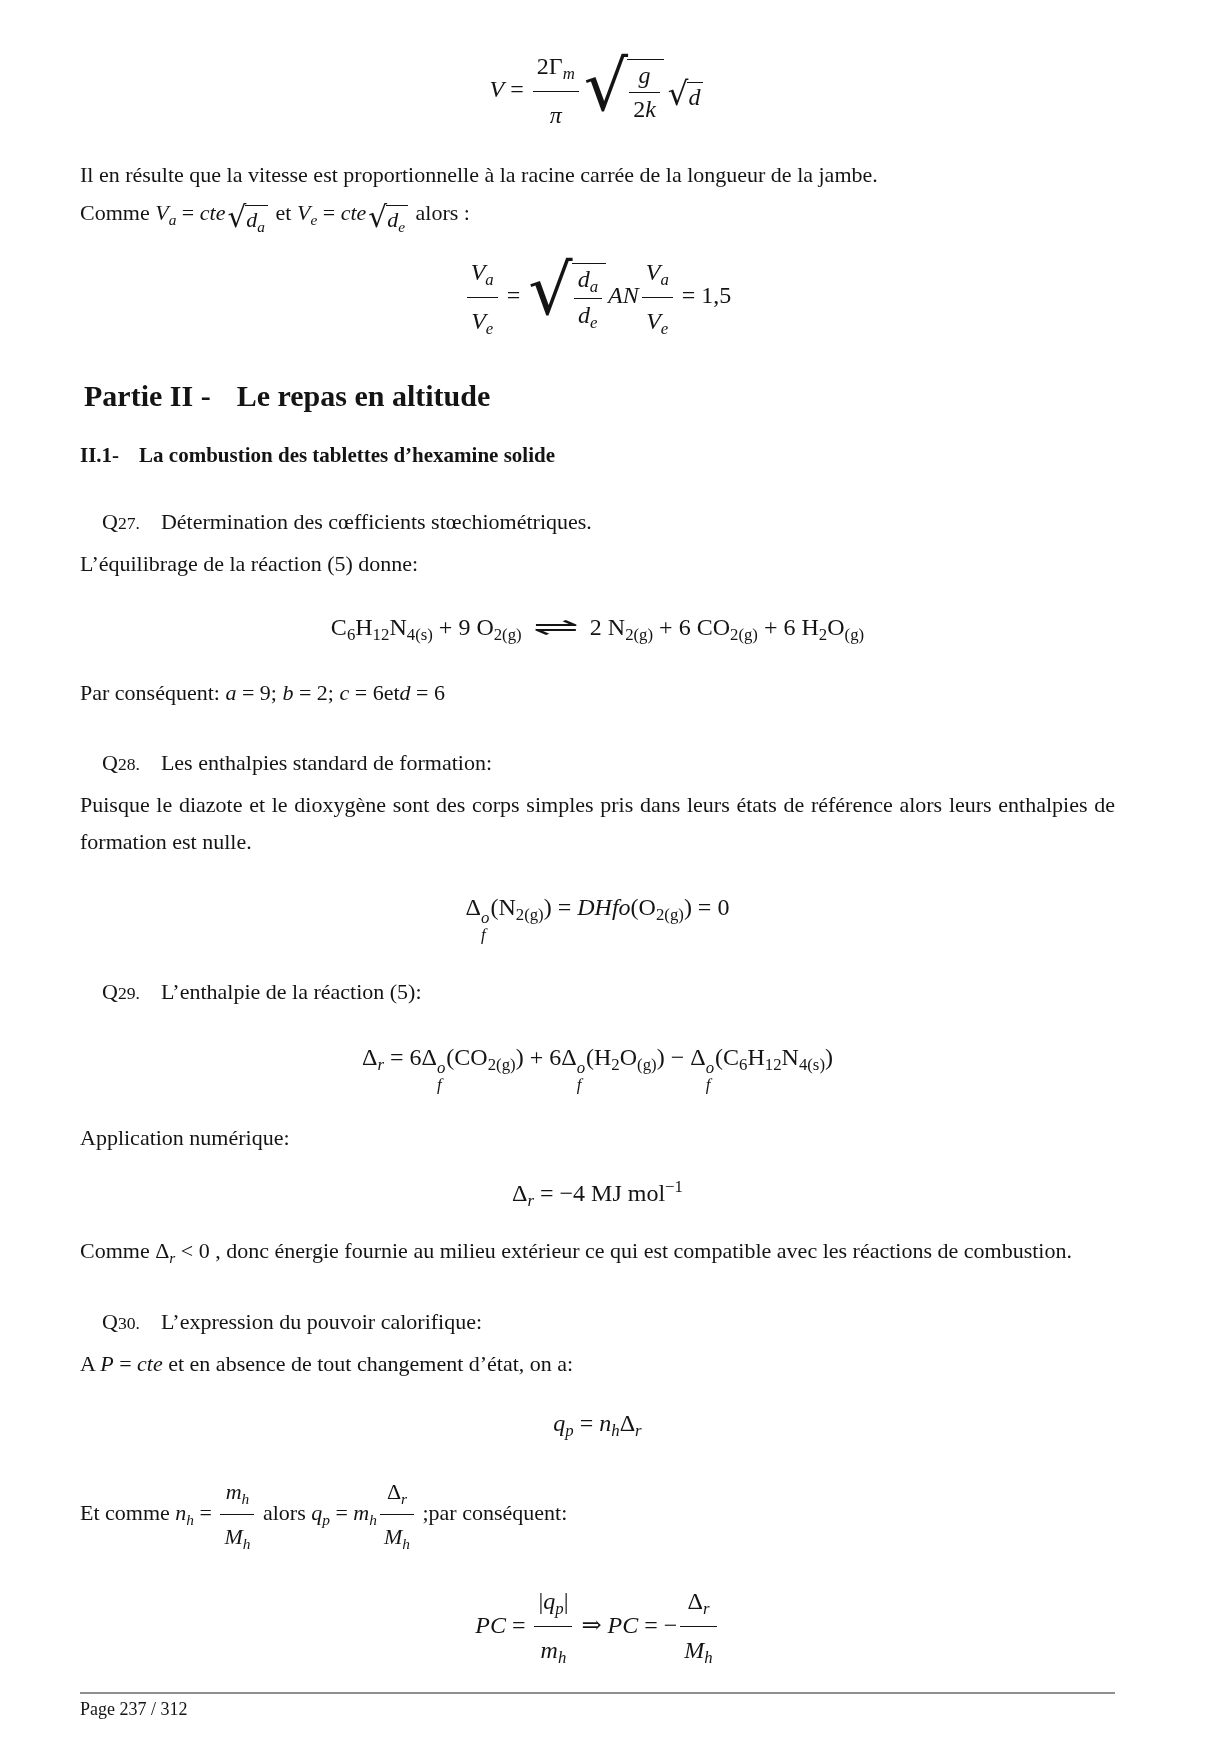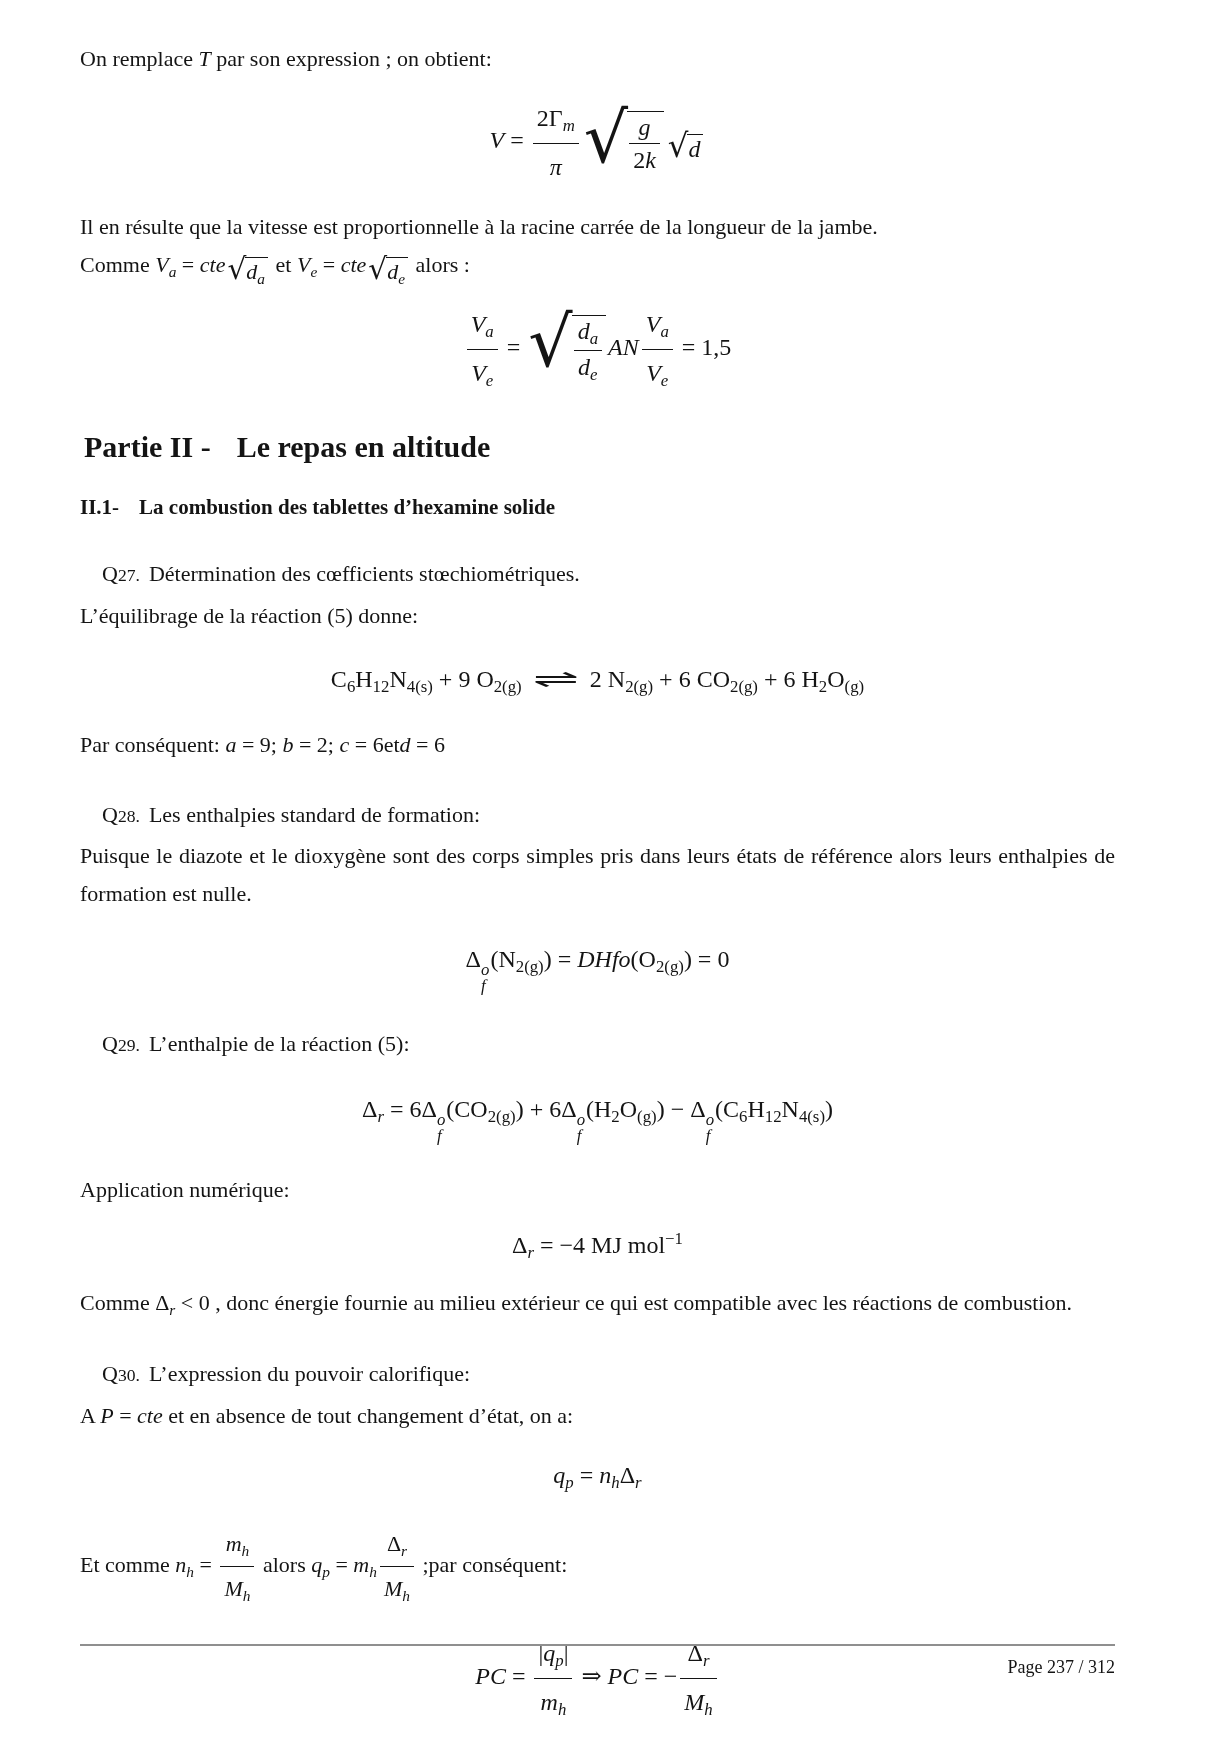--- a/index.html
+++ b/index.html
@@ -17,33 +17,33 @@
     padding: 26px 116px 0 80px;
   }
   
   .hdr {
     display: flex; justify-content: space-between; align-items: baseline;
     font-size: 18px; letter-spacing: 0.4px;
     padding-bottom: 8px;
     border-bottom: 2px solid #8f8f8f;
   }
   .footer {
-    position: absolute; top: 1644px; left: 80px; width: 1035px;
+    position: absolute; top: 1692px; left: 80px; width: 1035px;
     border-top: 2px solid #8f8f8f;
-    padding-top: 11px;
-    text-align: right;
+    padding-top: 5px;
+    text-align: left;
     font-size: 18px;
   }
   
   p { margin: 0; }
   .bodytext { font-size: 22px; line-height: 1.72; }
   .para { margin-top: 14px; }
   .just { text-align: justify; }
   .q-head { padding-left: 22px; }
-  .q-label { margin-right: 9px; }
+  .q-label { margin-right: 21px; }
   .q-digits { font-size: 0.8em; }
   .h-part {
     margin: 26px 0 0 4px;
     font-size: 30px; font-weight: bold;
   }
   .h-sub {
     margin: 16px 0 0 0;
     font-size: 21px; font-weight: bold;
   }
   .h-gap-wide { display: inline-block; width: 26px; }
@@ -94,21 +94,20 @@
   }
 </style>
 </head>
 <body>
 
 <div class="page">
 
 
   <div class="bodytext">
 
-    <p class="para"><span>On remplace </span><span class="m-i">T</span><span> par son expression ; on obtient:</span></p>
 
     <div class="formula"><span><span class="m-i">V</span><span> = </span><span class="m-frac">
             <span class="fn"><span>2Γ</span><span class="m-sub"><span class="m-i">m</span></span></span>
             <span class="fd"><span class="m-i">π</span></span>
           </span><span class="m-sqrt big">
             <span class="sq-rad">√</span>
             <span class="sq-rc">
               <span><span class="m-frac">
                   <span class="fn"><span class="m-i">g</span></span>
                   <span class="fd"><span>2</span><span class="m-i">k</span></span>

